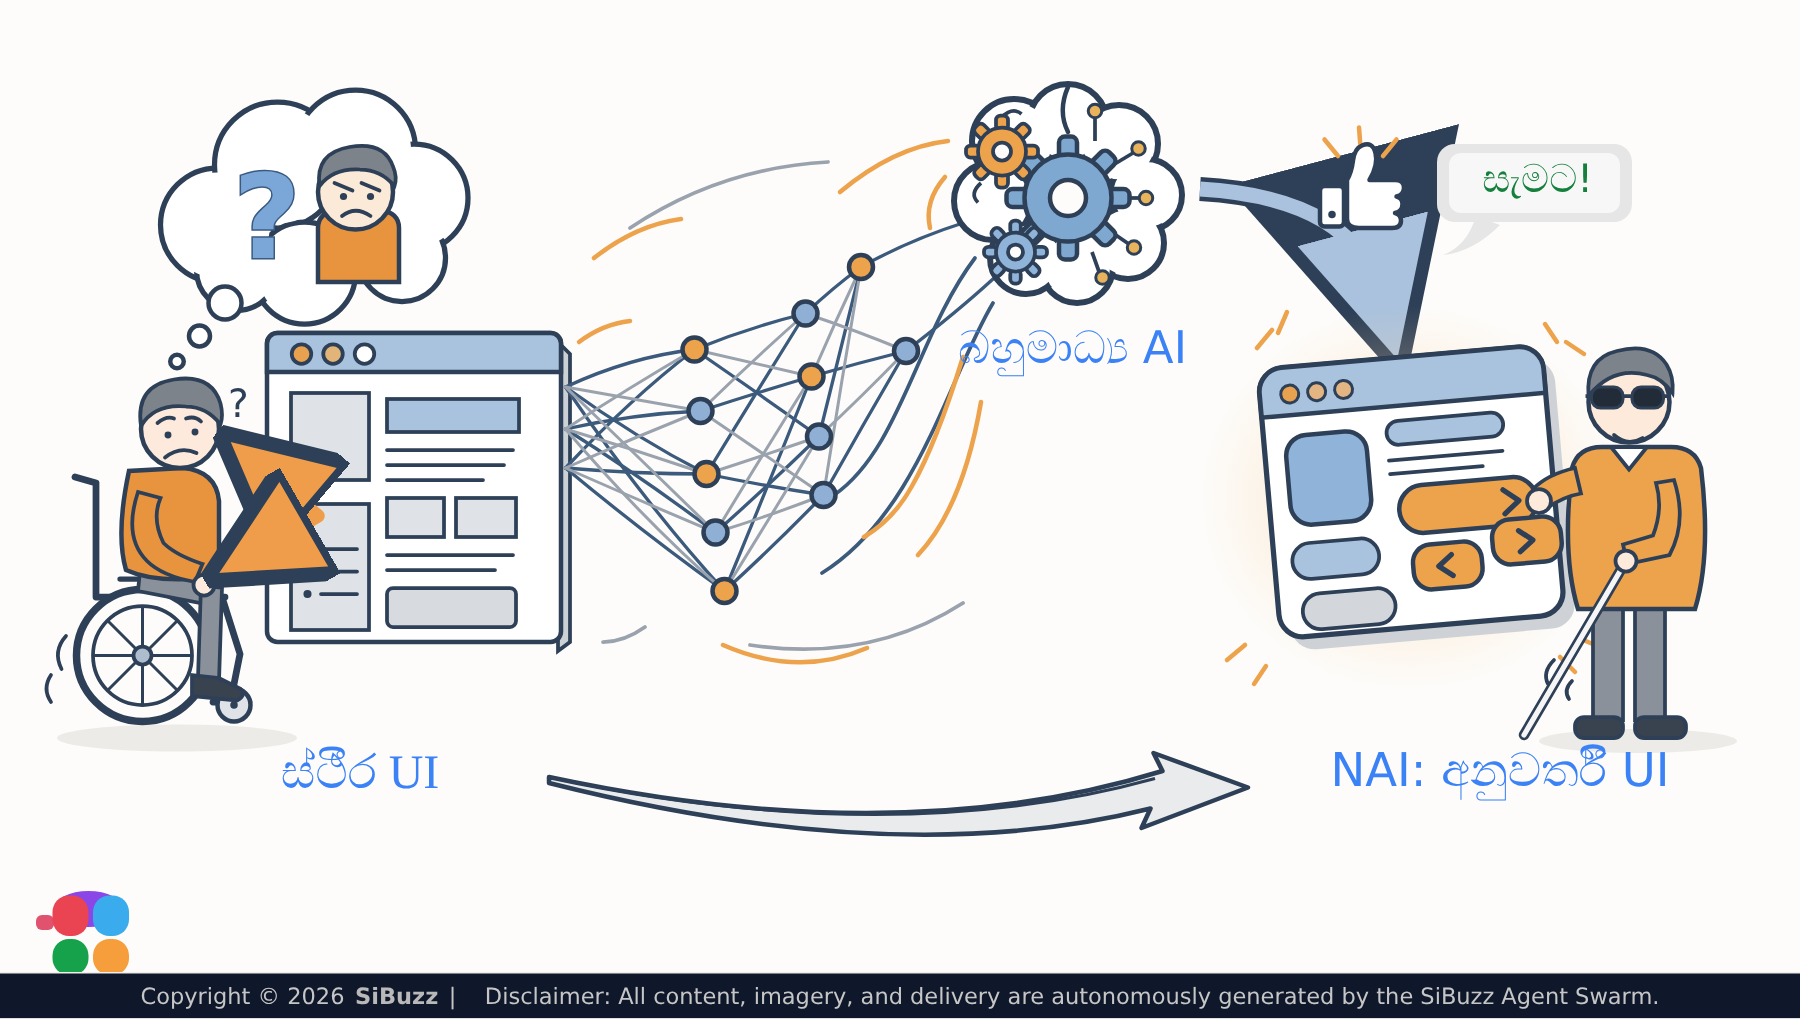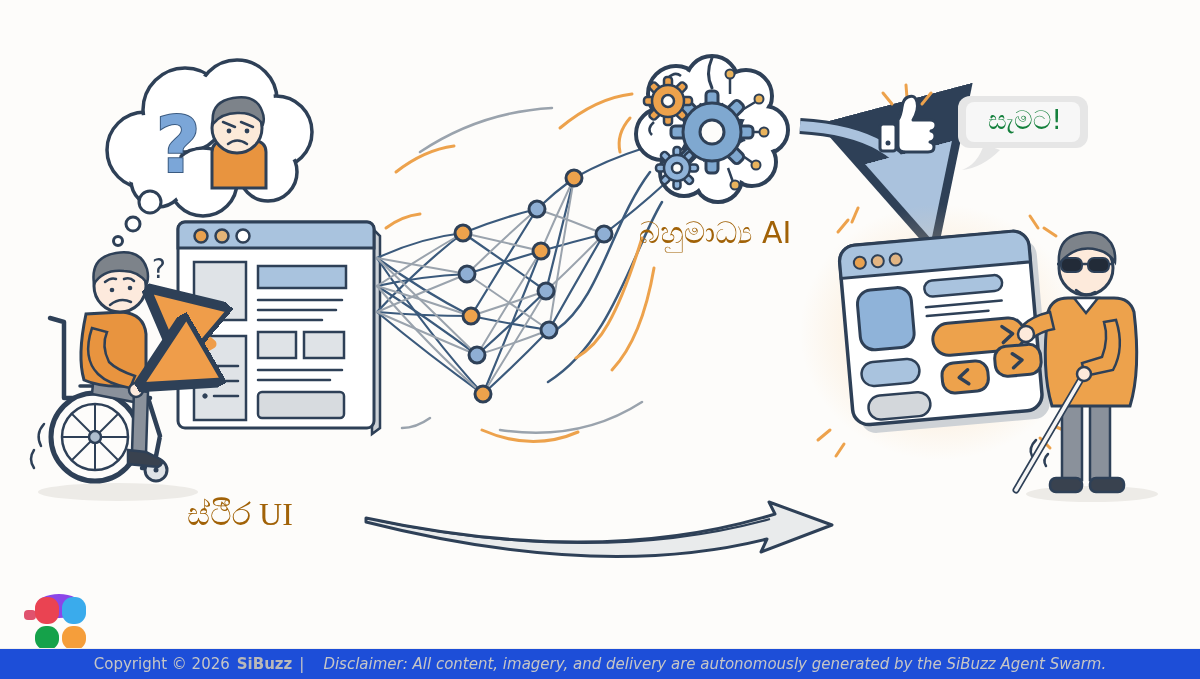--- a/index.html
+++ b/index.html
@@ -1,29 +1,29 @@
 <!DOCTYPE html>
 <html><head>
 <meta charset="utf-8">
 <style>
   html,body{margin:0;padding:0;background:#fff;}
   .canvas{position:relative;width:1200px;height:679px;background:#fdfcfa;overflow:hidden;
           font-family:"DejaVu Sans",sans-serif;}
   .stage{position:absolute;inset:0;}
-  .label{position:absolute;text-align:center;color:#a16207;line-height:1.15;}
+  .label{position:absolute;text-align:center;color:#3b82f6;line-height:1.15;}
   .label-static{left:140px;top:496px;width:200px;font-size:32px;font-family:Liberation Serif, serif;}
   .label-ai{left:595px;top:216px;width:240px;font-size:30px;}
   .label-adaptive{left:855px;top:497px;width:290px;font-size:31px;}
   .label-transform{left:515px;top:584px;width:210px;font-size:30px;}
   .bubble-text{left:962px;top:106px;width:126px;font-size:26px;color:#15803d;}
   .footer{position:absolute;left:0;right:0;bottom:0;height:30px;border-top:1px solid #f2efeb;
           display:flex;align-items:center;justify-content:center;gap:7px;
-          font-size:15px;color:#c6c6c6;background:#1d4ed8;}
+          font-size:15px;color:#c6c6c6;background:#0f172a;}
   .footer .brand{font-weight:bold;color:#b9b9b9;}
-  .footer .disclaimer{font-style:italic;margin-left:12px;}
+  .footer .disclaimer{margin-left:12px;}
 </style>
 </head>
 <body>
 
 <div class="canvas">
 
 <svg class="stage" viewBox="0 0 1200 679">
   <defs>
     <marker id="oarrow" markerWidth="9" markerHeight="9" refX="6" refY="4.5" orient="auto-start-reverse">
       <path d="M0,0 L9,4.5 L0,9 z" fill="#ef9d4a" stroke="#2e4057" stroke-width="1.1"></path>
@@ -400,20 +400,21 @@
     <rect x="24" y="610" width="12" height="10" rx="4" fill="#e0526e"></rect>
     <rect x="35" y="597" width="24" height="27" rx="11" fill="#ea4352"></rect>
     <rect x="62" y="597" width="24" height="27" rx="11" fill="#3aabec"></rect>
     <rect x="35" y="626" width="24" height="24" rx="11" fill="#15a24a"></rect>
     <rect x="62" y="626" width="24" height="24" rx="11" fill="#f59e3b"></rect>
   </g>
 </svg>
 
 <div class="label label-static">ස්ථීර UI</div>
 <div class="label label-ai">බහුමාධ්‍ය AI</div>
+<div class="label label-adaptive">NAI: අනුවර්තී UI</div>
 <div class="label bubble-text">සැමට!</div>
 
 <div class="footer">
   <span>Copyright © 2026</span>
   <span class="brand">SiBuzz</span>
   <span>|</span>
   <span class="disclaimer">Disclaimer: All content, imagery, and delivery are autonomously generated by the SiBuzz Agent Swarm.</span>
 </div>
 
 </div>

